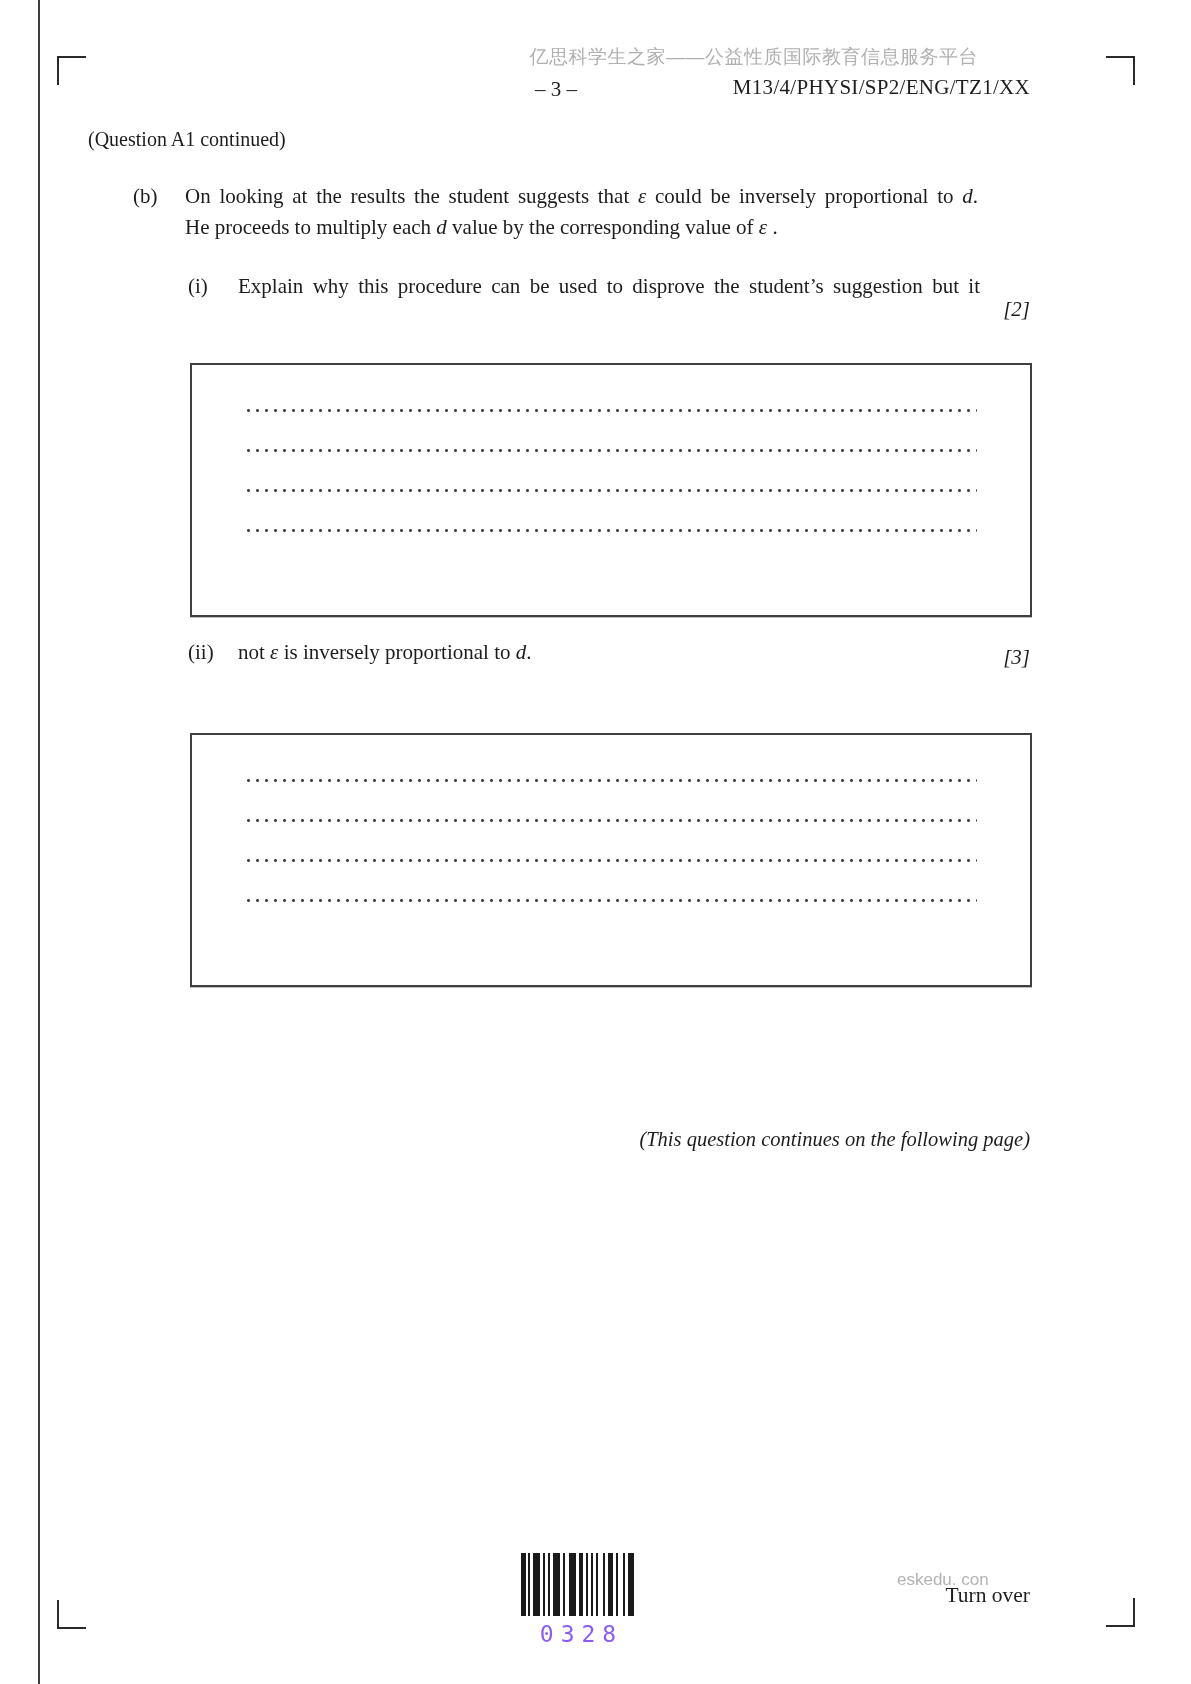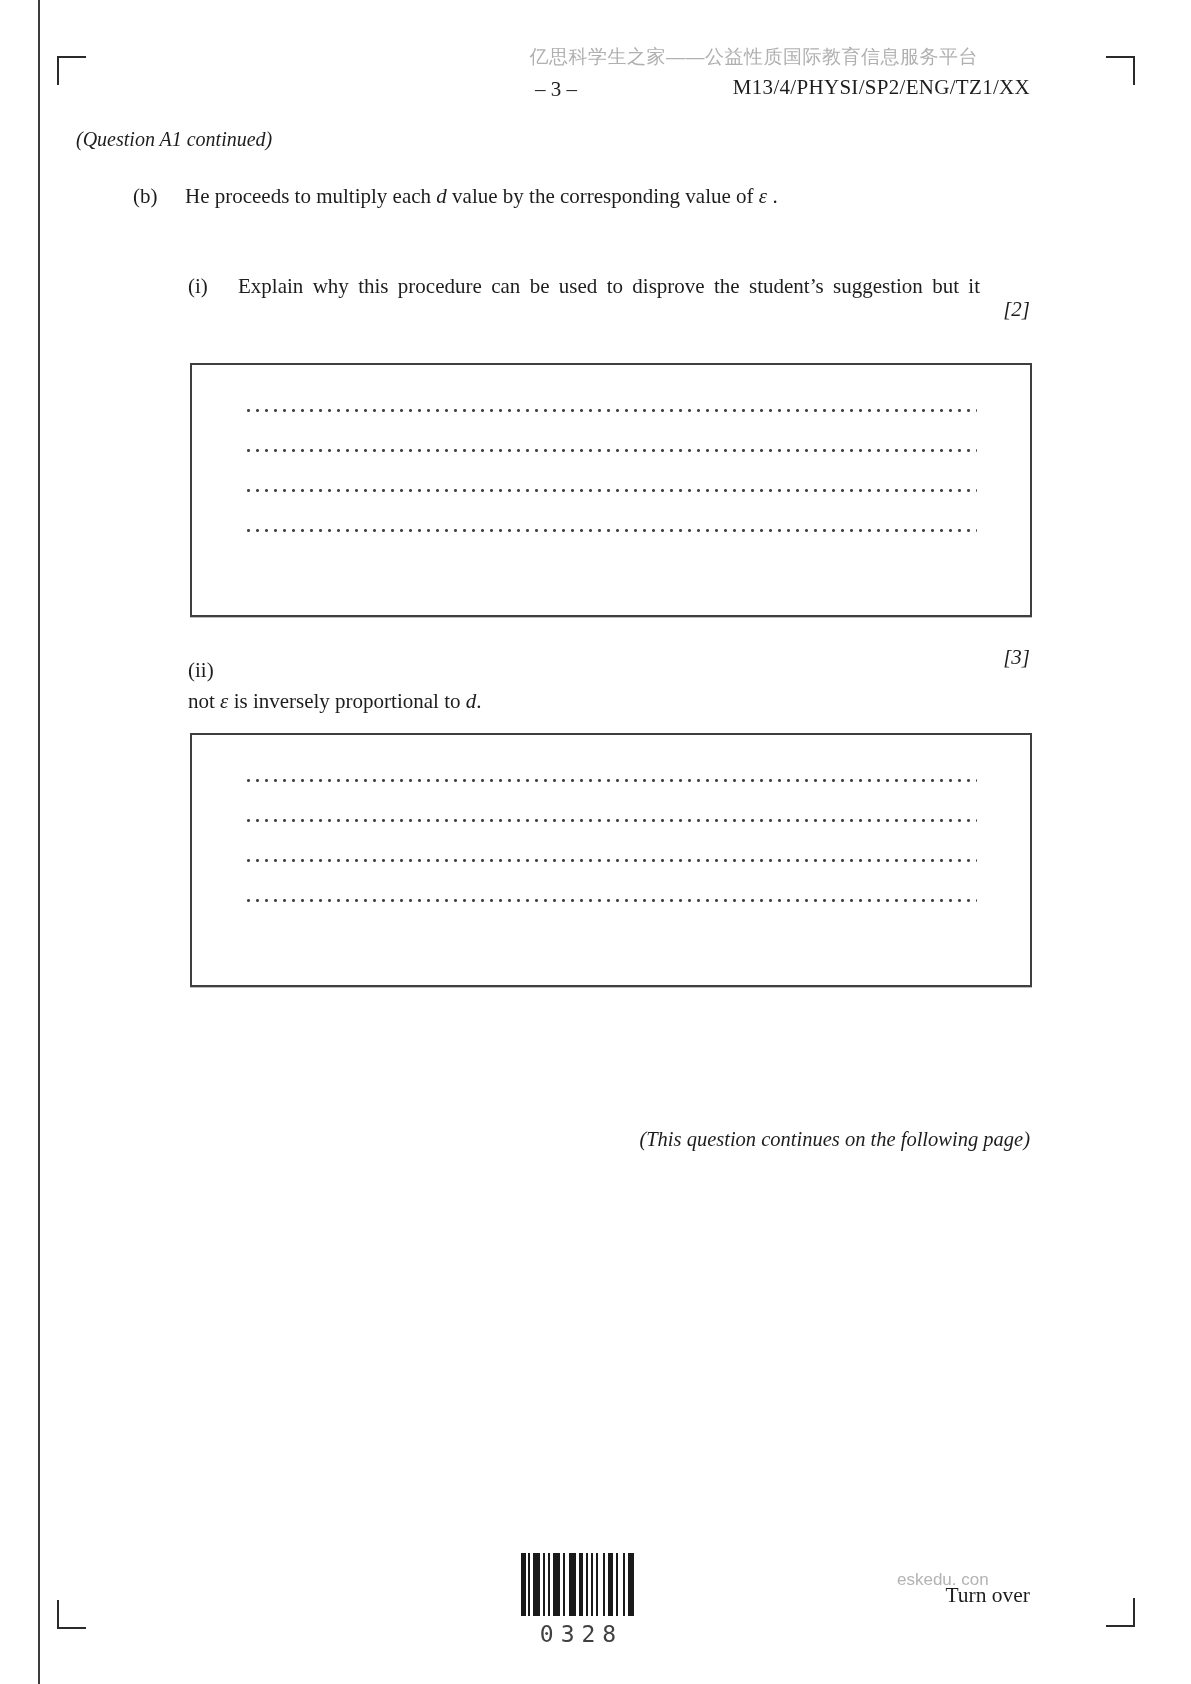--- a/index.html
+++ b/index.html
@@ -28,36 +28,36 @@
   .crop.bl{left:57px;top:1600px;border-bottom:2px solid #2a2a2a;border-left:2px solid #2a2a2a;}
   .crop.br{left:1106px;top:1598px;border-bottom:2px solid #2a2a2a;border-right:2px solid #2a2a2a;}
 
   .cn-watermark{
     position:absolute;top:44px;right:213px;
     font-family:"Liberation Sans", sans-serif;
     font-size:19px;color:#b0b0b0;letter-spacing:.5px;white-space:nowrap;
   }
   .page-number{position:absolute;top:77px;left:516px;width:80px;text-align:center;font-size:21px;}
   .paper-code{position:absolute;top:75px;right:161px;font-size:21px;letter-spacing:.3px;}
-  .q-continued{position:absolute;top:128px;left:76px;font-style:italic;font-size:20px;}
+  .q-continued{position:absolute;top:128px;left:88px;font-size:20px;}
 
   .qline{font-size:21px;line-height:31px;white-space:nowrap;}
   .jline{white-space:normal;text-align:justify;text-align-last:justify;}
   .qblock{position:absolute;display:flex;}
   .qlabel{font-size:21px;line-height:31px;flex:0 0 auto;}
 
   .b-block{top:181px;left:133px;}
   .b-label{width:52px;}
   .b-text{width:793px;}
 
   .part-block{position:absolute;display:flex;}
   .i-block{top:271px;left:188px;}
   .i-label{width:50px;}
   .i-text{width:742px;}
-  .ii-block{top:655px;left:188px;flex-direction:column;}
+  .ii-block{top:637px;left:188px;}
   .ii-label{width:50px;}
   .ii-text{width:742px;}
 
   .marks{position:absolute;right:161px;font-style:italic;font-size:21px;}
   .marks-1{top:297px;}
   .marks-2{top:645px;}
 
   .answer-box{
     position:absolute;left:190px;width:838px;height:250px;
     border:2px solid #3f3f3f;
@@ -73,21 +73,21 @@
   .dotline.l1{top:44px;}
   .dotline.l2{top:84px;}
   .dotline.l3{top:124px;}
   .dotline.l4{top:164px;}
 
   .continues-note{position:absolute;top:1080px;right:161px;font-style:italic;font-size:20.5px;margin-top:48px;}
 
   .barcode-wrap{position:absolute;left:519px;top:1553px;width:118px;text-align:center;}
   .barcode-digits{
     font-family:"DejaVu Sans Mono", monospace;
-    font-size:23px;letter-spacing:7px;color:#404040;margin-top:1px;padding-left:7px;
+    font-size:23px;letter-spacing:7px;color:#8b5cf6;margin-top:1px;padding-left:7px;
   }
   .site-watermark{
     position:absolute;top:1570px;left:897px;
     font-family:"Liberation Sans", sans-serif;
     font-size:17px;color:#b3b3b3;white-space:nowrap;
   }
   .turn-over{position:absolute;top:1583px;right:161px;font-weight:normal;font-size:21.5px;}
 </style>
 </head>
 <body>
@@ -102,20 +102,21 @@
   <div class="crop br"></div>
 
   <div class="cn-watermark">亿思科学生之家——公益性质国际教育信息服务平台</div>
   <div class="page-number">– 3 –</div>
   <div class="paper-code">M13/4/PHYSI/SP2/ENG/TZ1/XX</div>
   <div class="q-continued">(Question A1 continued)</div>
 
   <div class="qblock b-block">
     <div class="qlabel b-label">(b)</div>
     <div class="b-text">
+      <div class="qline jline"><span>On looking at the results the student suggests that </span><i>ε</i><span> could be inversely proportional to </span><i>d</i><span>.</span></div>
       <div class="qline"><span>He proceeds to multiply each </span><i>d</i><span> value by the corresponding value of </span><i>ε</i><span> .</span></div>
     </div>
   </div>
 
   <div class="part-block i-block">
     <div class="qlabel i-label">(i)</div>
     <div class="i-text">
       <div class="qline jline"><span>Explain why this procedure can be used to disprove the student’s suggestion but it</span></div>
     </div>
   </div>

